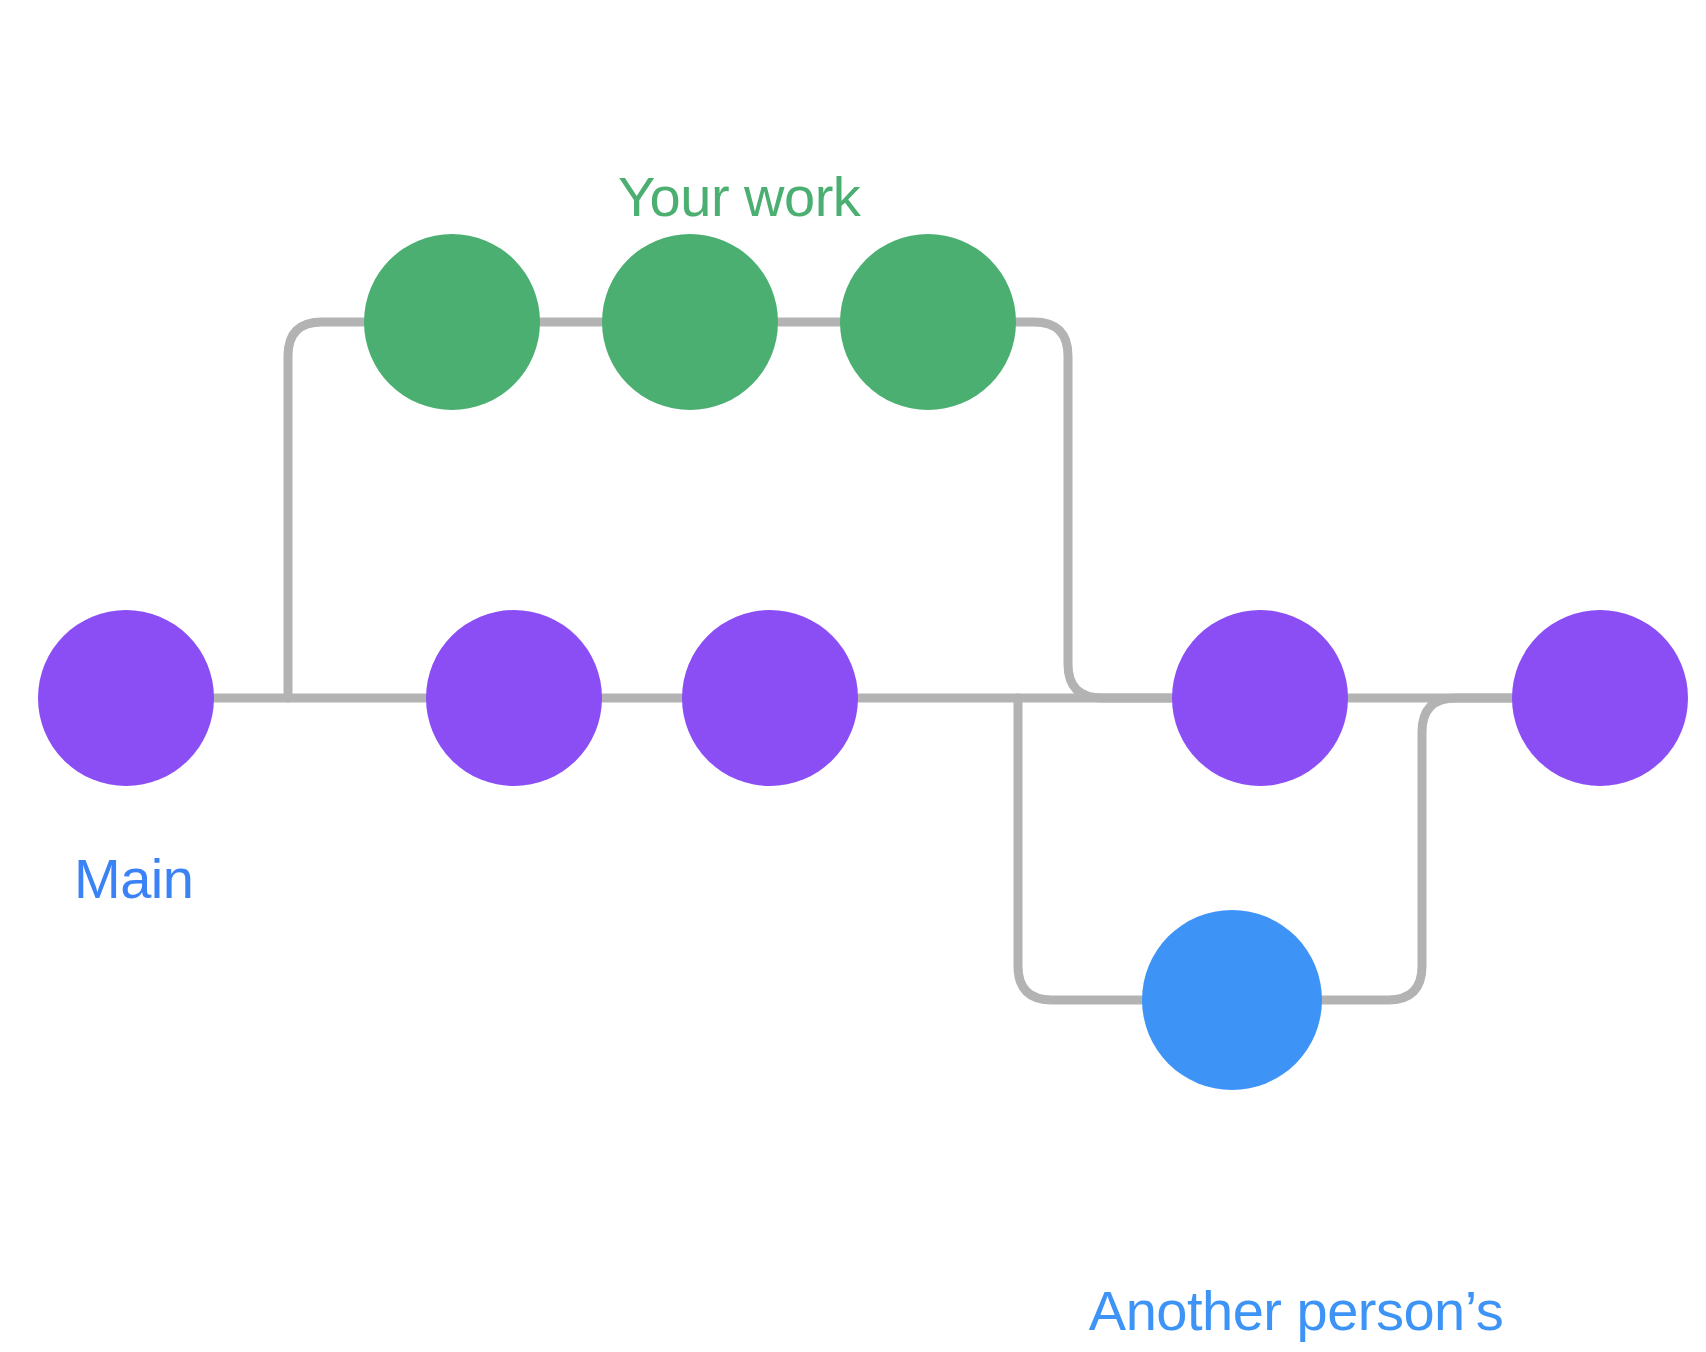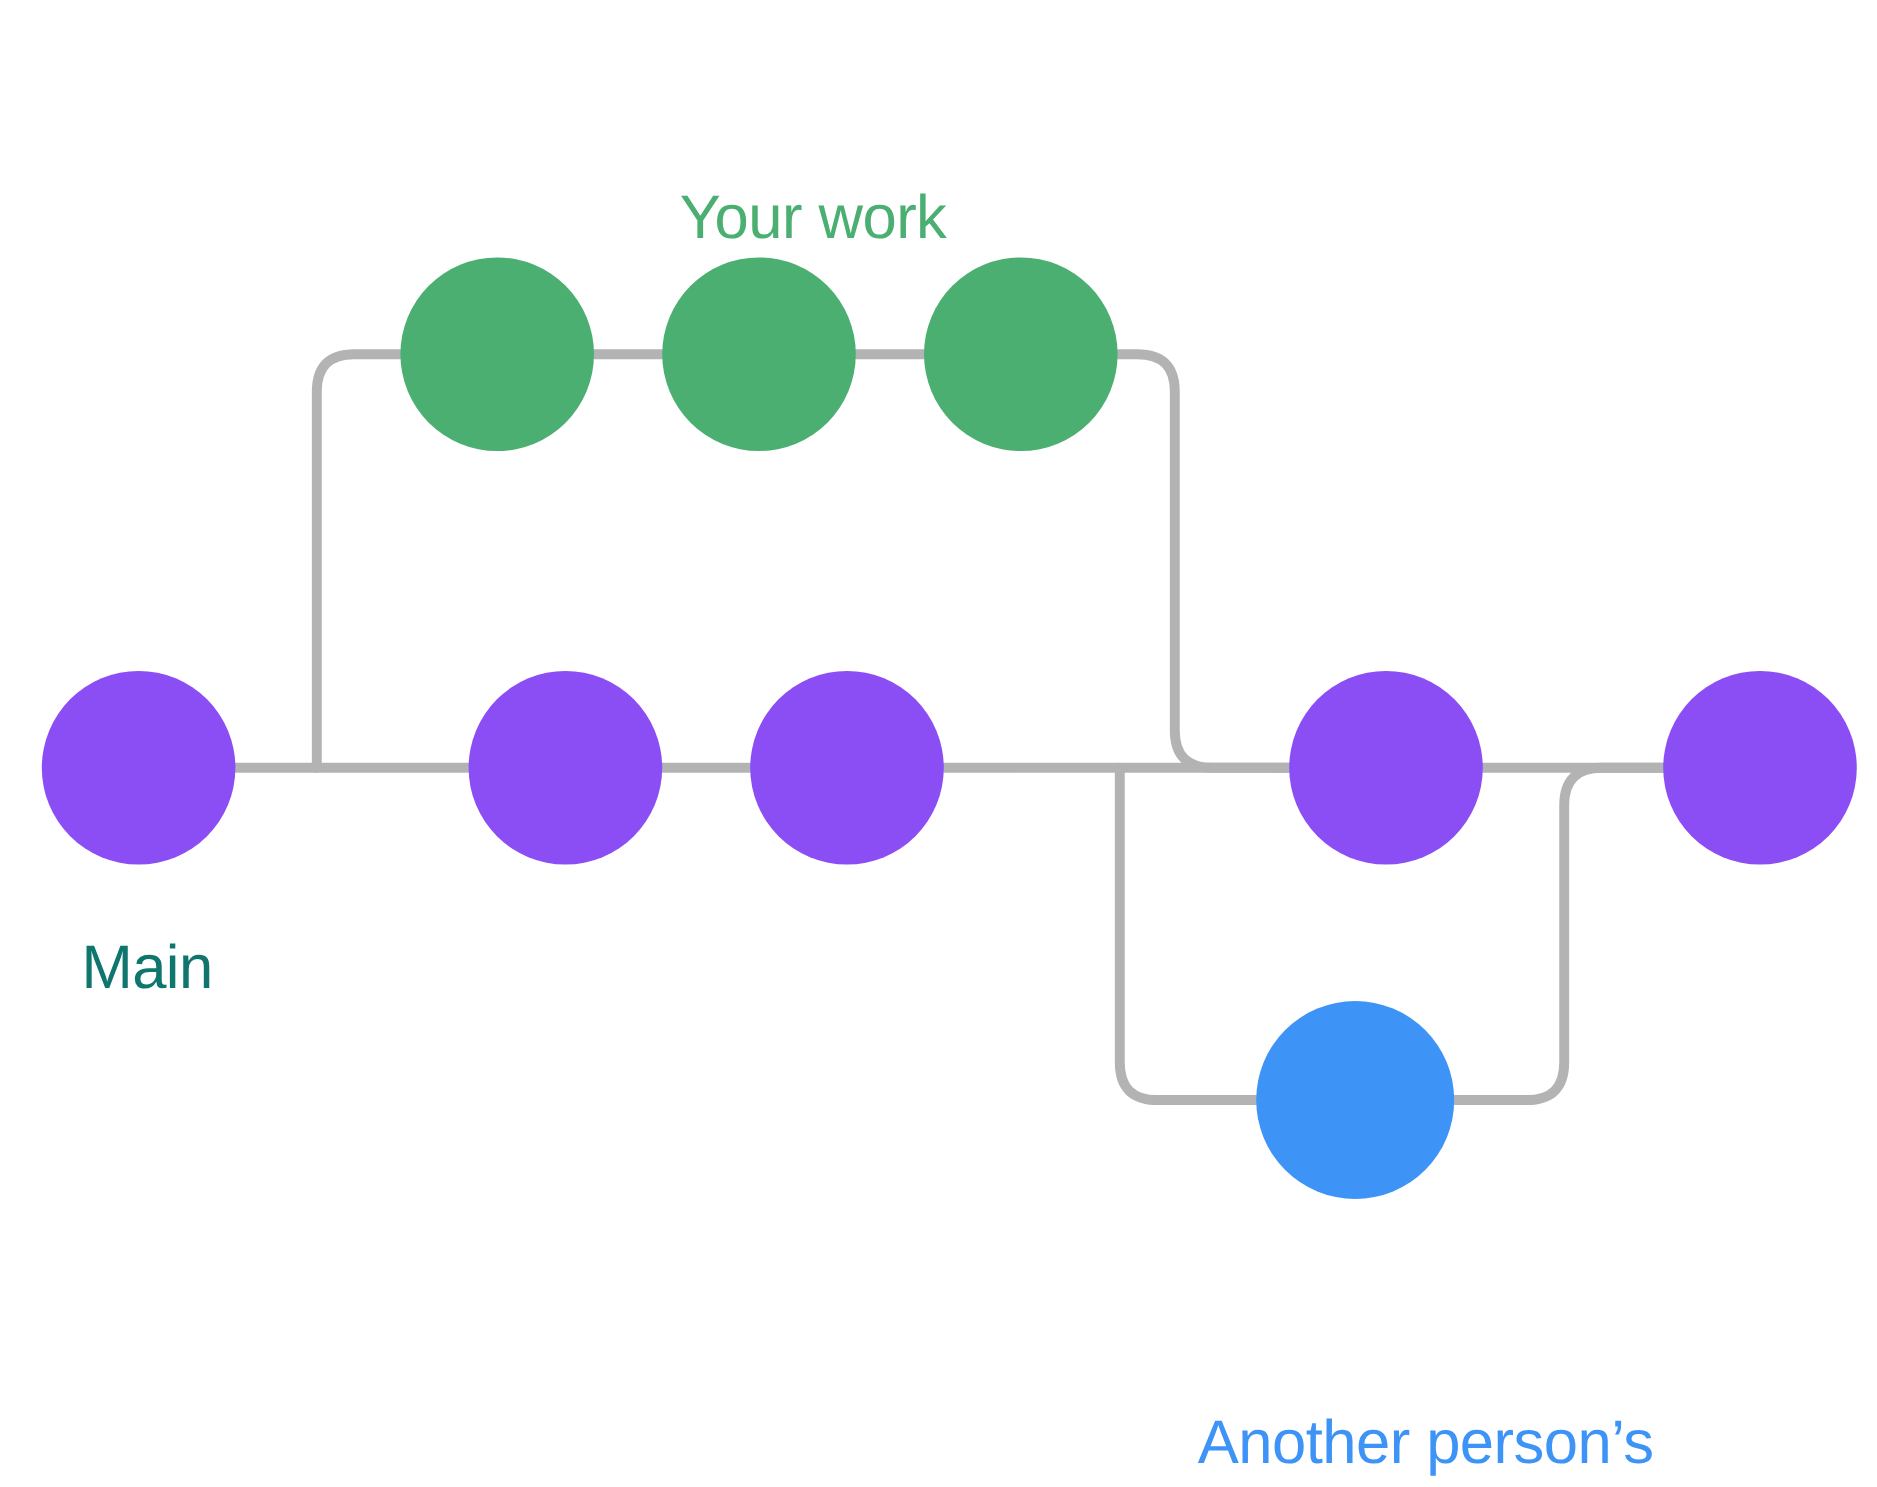--- a/index.html
+++ b/index.html
@@ -98,20 +98,20 @@
       <circle cx="928" cy="322" r="88" fill="#4caf72"></circle>
 
       <circle cx="1232" cy="1000" r="90" fill="#3d94f6"></circle>
     </g>
   </svg>
 
   <div class="branch-label label-your-work" style="color:#4caf72;">
     <span class="inner">Your work</span>
   </div>
 
-  <div class="branch-label label-main" style="color:#0f766e;">Main</div>
+  <div class="branch-label label-main" style="color:#3b82f6;">Main</div>
 
   <div class="branch-label label-another" style="color:#3d94f6;">
     <div>Another person’s</div>
     
   </div>
 
 </div>
 
 </body></html>

